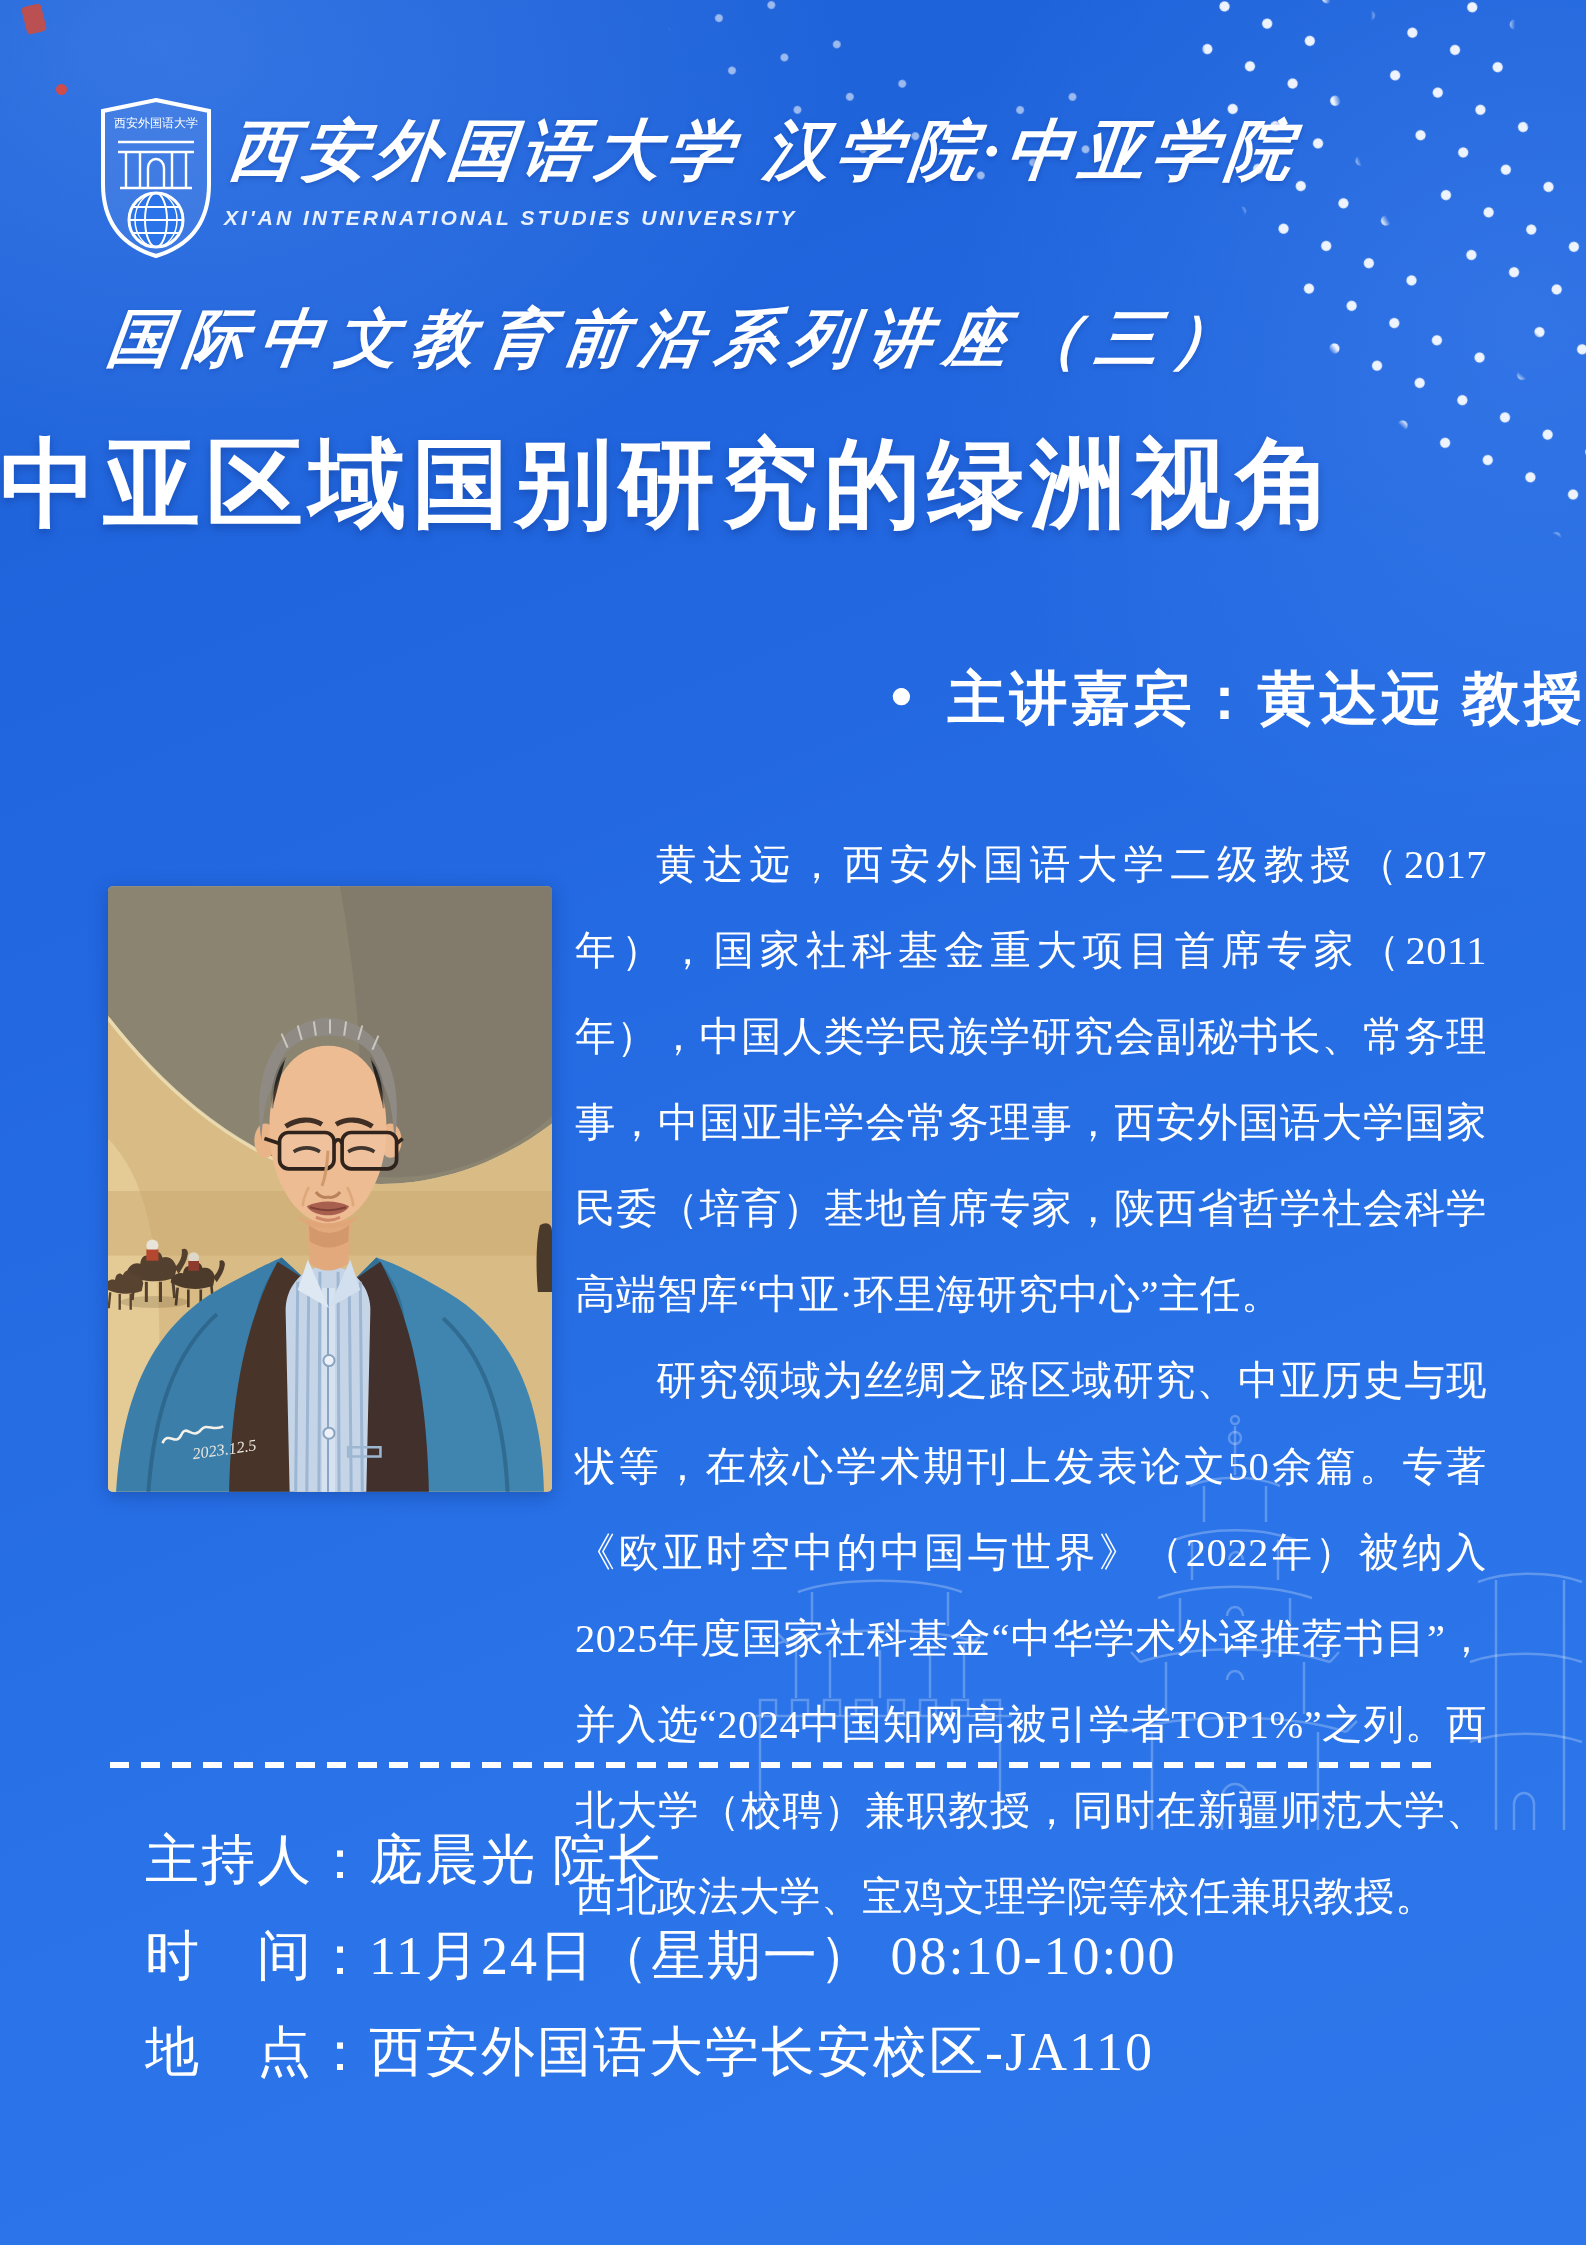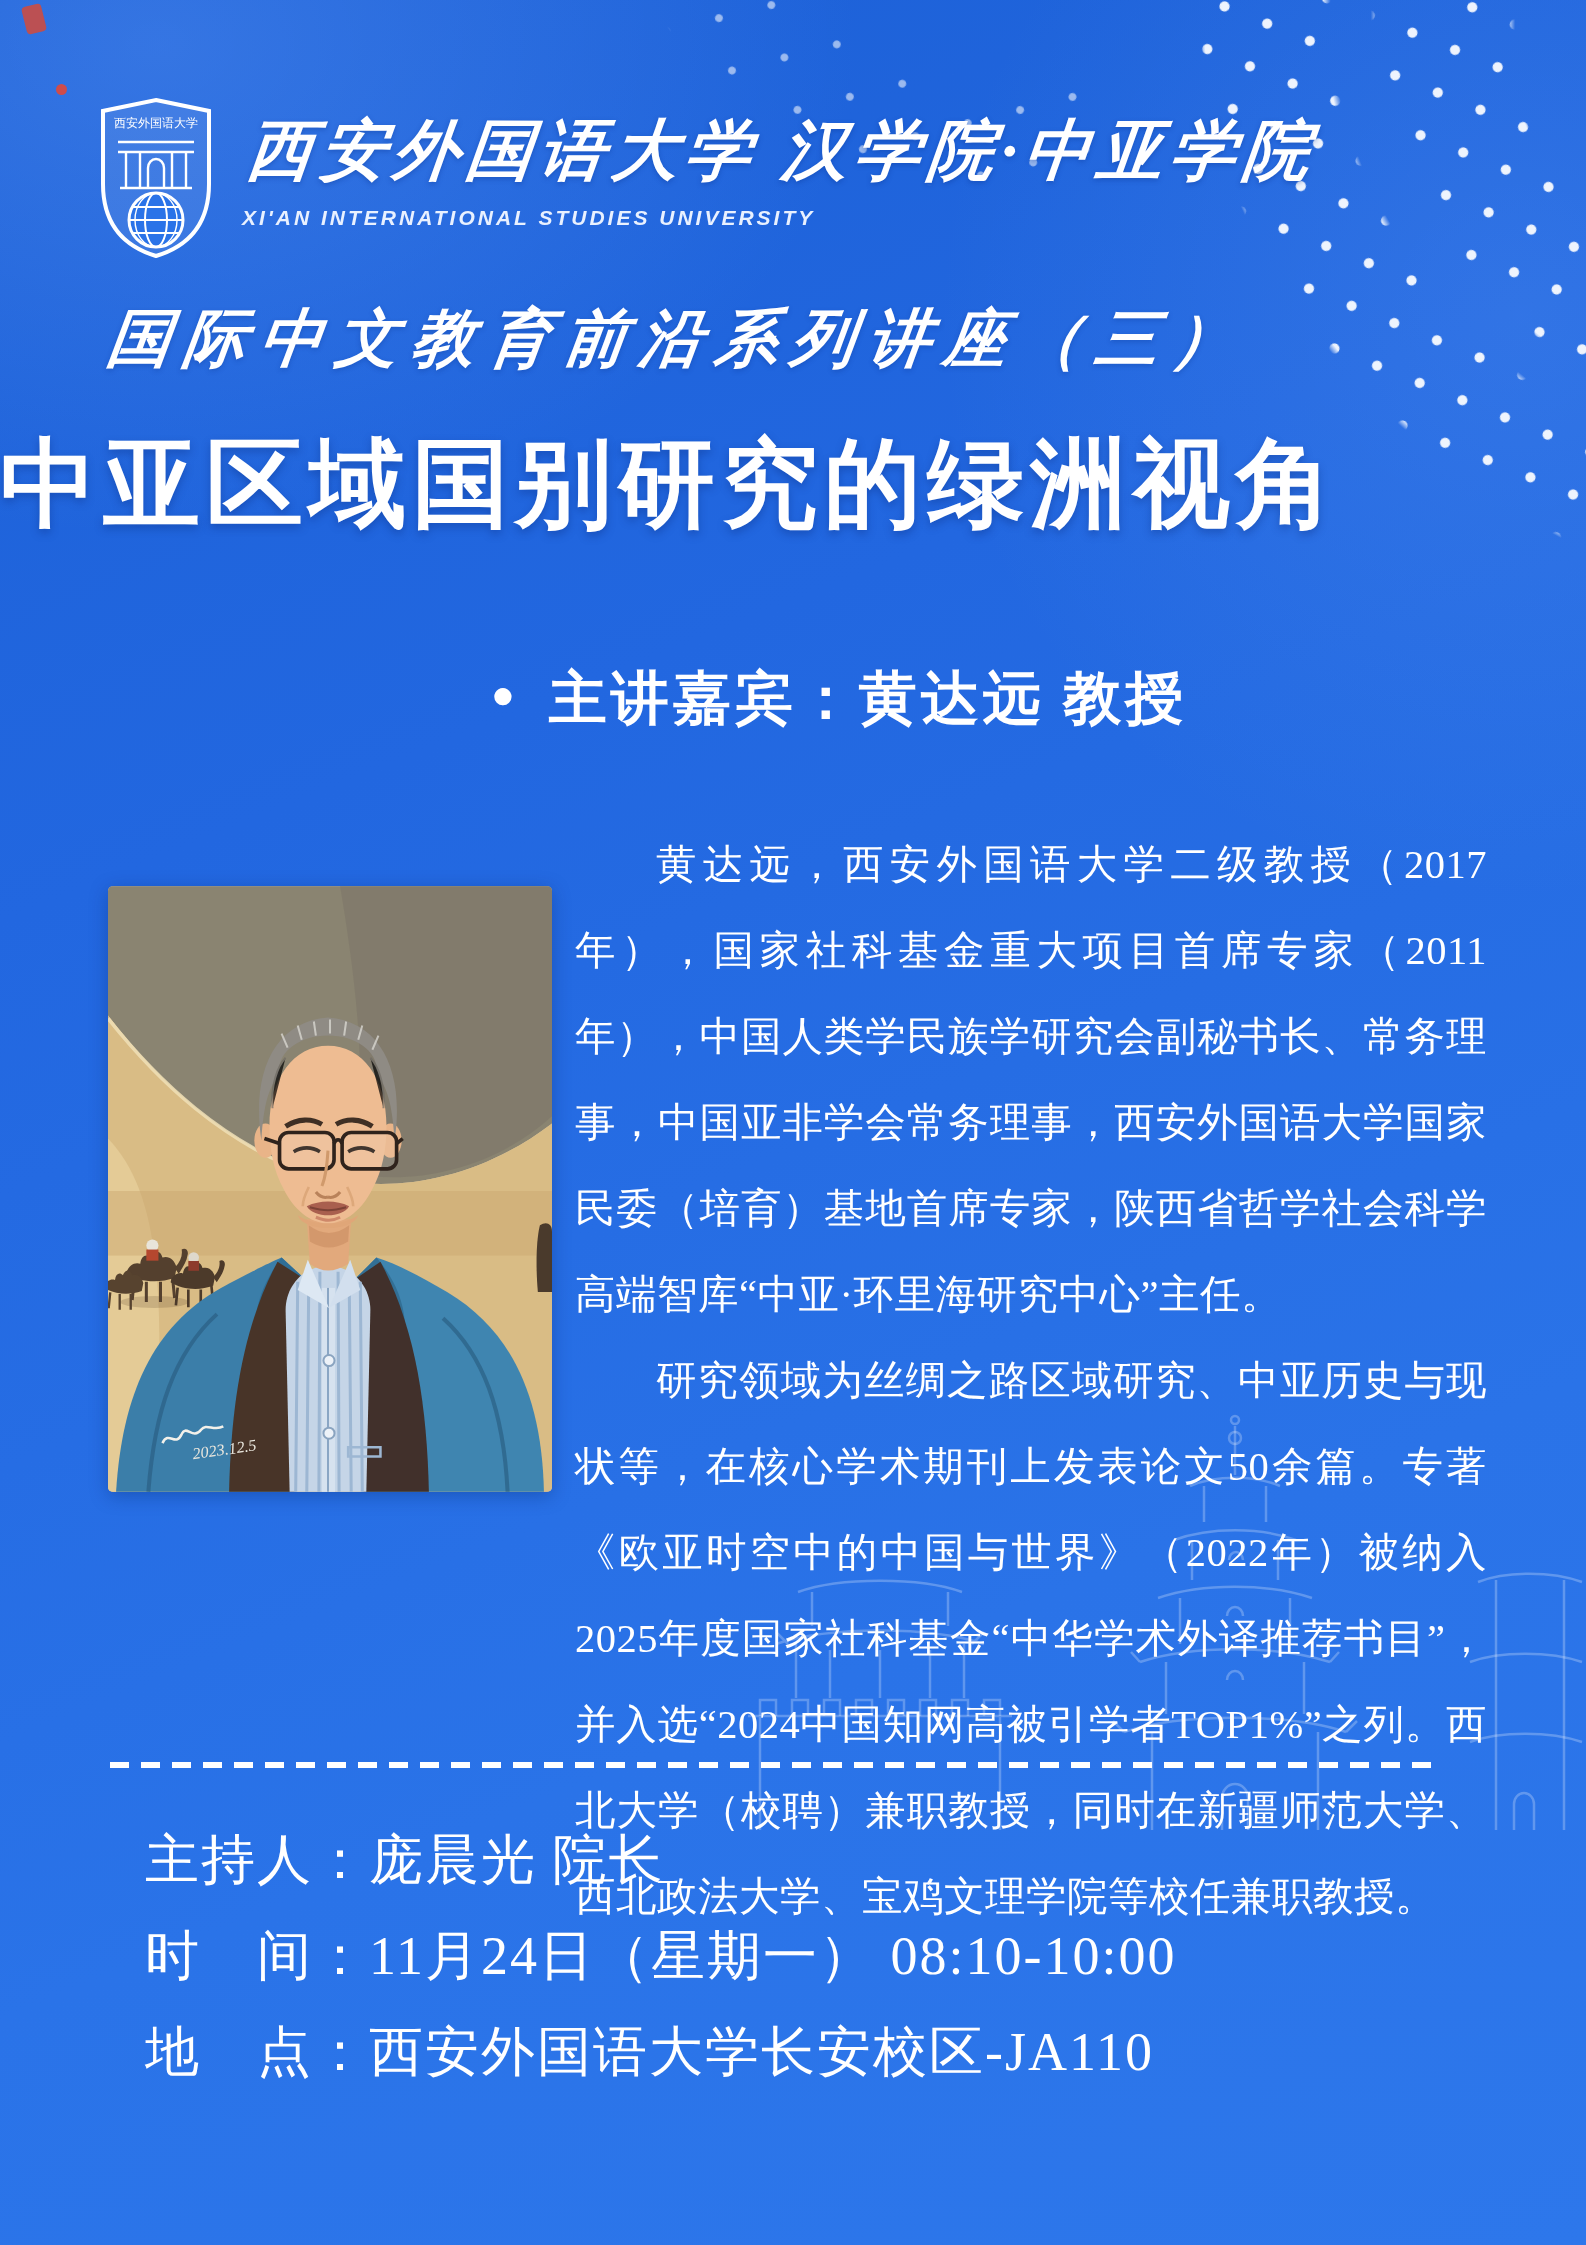--- a/index.html
+++ b/index.html
@@ -23,41 +23,41 @@
     -webkit-mask-image:radial-gradient(ellipse 820px 680px at 108% -10%, transparent 40%, #000 41%, #000 57%, transparent 58%, transparent 63%, #000 64%, #000 79%, transparent 80%);
     mask-image:radial-gradient(ellipse 820px 680px at 108% -10%, transparent 40%, #000 41%, #000 57%, transparent 58%, transparent 63%, #000 64%, #000 79%, transparent 80%);}
   .dots-tc{top:-30px;left:560px;width:520px;height:320px;opacity:.65;transform:rotate(-14deg);
     background-image:radial-gradient(circle, rgba(255,255,255,.85) 3.4px, rgba(255,255,255,0) 4.4px);
     background-size:54px 54px;
     -webkit-mask-image:radial-gradient(ellipse 640px 520px at 112% -28%, transparent 52%, #000 53%, #000 72%, transparent 73%);
     mask-image:radial-gradient(ellipse 640px 520px at 112% -28%, transparent 52%, #000 53%, #000 72%, transparent 73%);}
   .corner-mark{position:absolute;top:5px;left:24px;width:20px;height:28px;background:#d44a3a;border-radius:4px;transform:rotate(-14deg);opacity:.85;}
   .corner-dot{position:absolute;top:84px;left:56px;width:11px;height:11px;background:#e0483a;border-radius:50%;opacity:.9;}
   
-  .header{position:absolute;top:96px;left:96px;display:flex;align-items:flex-start;gap:26px;}
+  .header{position:absolute;top:96px;left:96px;display:flex;align-items:flex-start;gap:8px;}
   .logo{width:120px;height:164px;flex-shrink:0;}
   .head-text{padding-top:2px;}
   .calligraphy{
     font-size:66px;font-weight:bold;font-style:italic;
     letter-spacing:7px;white-space:nowrap;
     transform:skewX(-6deg);transform-origin:left bottom;
     text-shadow:0 2px 5px rgba(10,50,140,.35);
     line-height:1.6;}
   .en-line{margin-top:2px;font-family:"Liberation Sans","DejaVu Sans",sans-serif;
     font-size:21px;letter-spacing:3px;color:#e9f1ff;font-weight:bold;font-style:italic;}
   
   .series-title{position:absolute;top:296px;left:0;width:1586px;box-sizing:border-box;
     padding-right:230px;text-align:center;font-size:63px;font-weight:bold;font-style:italic;
     letter-spacing:13px;white-space:nowrap;text-shadow:0 2px 5px rgba(10,50,140,.3);}
   .series-title .skew{display:inline-block;transform:skewX(-7deg);}
   .main-title{position:absolute;top:420px;left:0;width:1302px;text-align:center;
     font-size:97px;font-weight:bold;letter-spacing:6px;white-space:nowrap;
     text-shadow:0 4px 8px rgba(8,40,120,.35);}
   .speaker{position:absolute;top:660px;left:0;width:1586px;box-sizing:border-box;
-    padding-left:92px;text-align:center;font-size:58px;font-weight:bold;letter-spacing:4px;white-space:nowrap;}
+    padding-left:92px;text-align:right;font-size:58px;font-weight:bold;letter-spacing:4px;white-space:nowrap;}
   .speaker .bullet{display:inline-block;font-size:40px;vertical-align:10px;margin-right:30px;}
   
   .photo{position:absolute;left:108px;top:886px;width:444px;height:606px;
     border-radius:5px;overflow:hidden;box-shadow:0 4px 18px rgba(8,40,110,.35);}
   .photo svg{display:block;}
   .bio{position:absolute;left:575px;top:822px;width:912px;
     font-size:40.5px;line-height:86px;letter-spacing:.5px;text-align:justify;}
   .bio p{margin:0;text-indent:2em;}
   
   .watermark{position:absolute;left:700px;top:1380px;width:886px;height:450px;pointer-events:none;}

